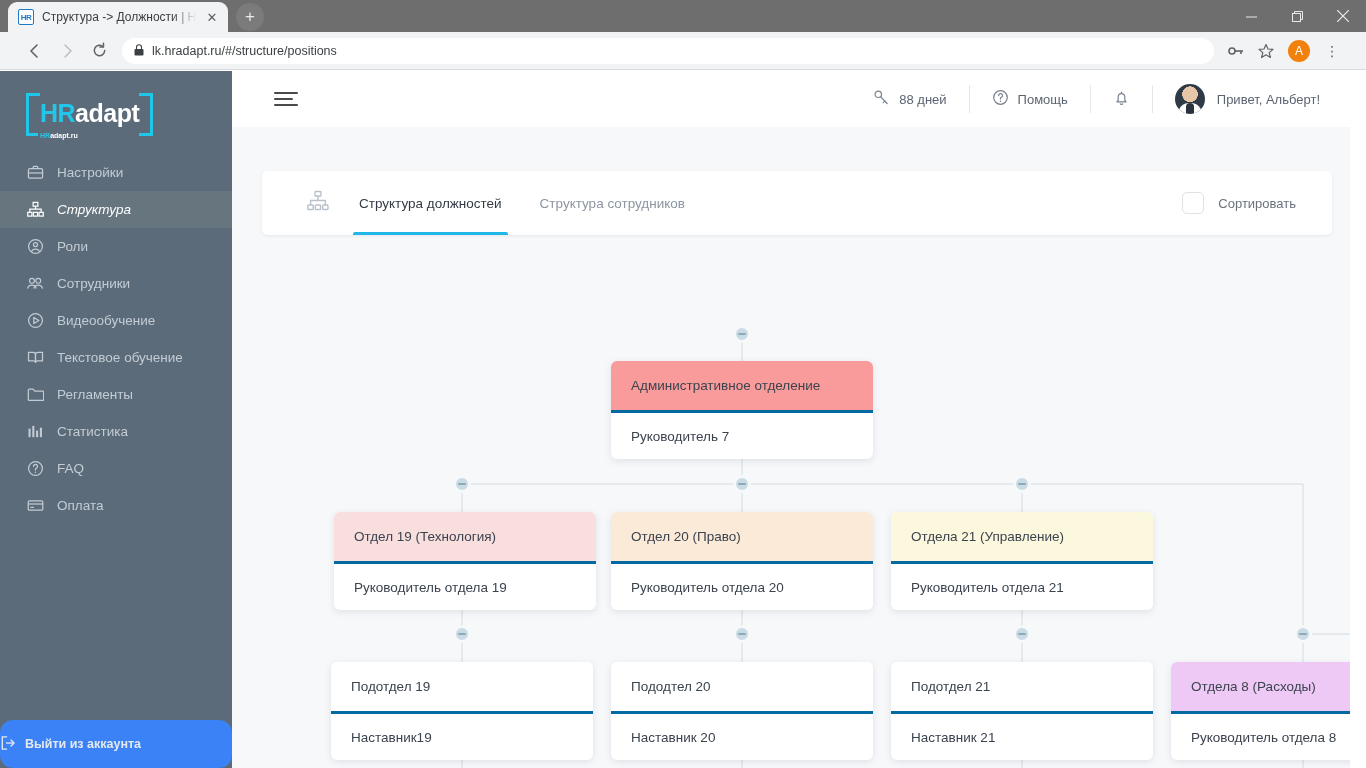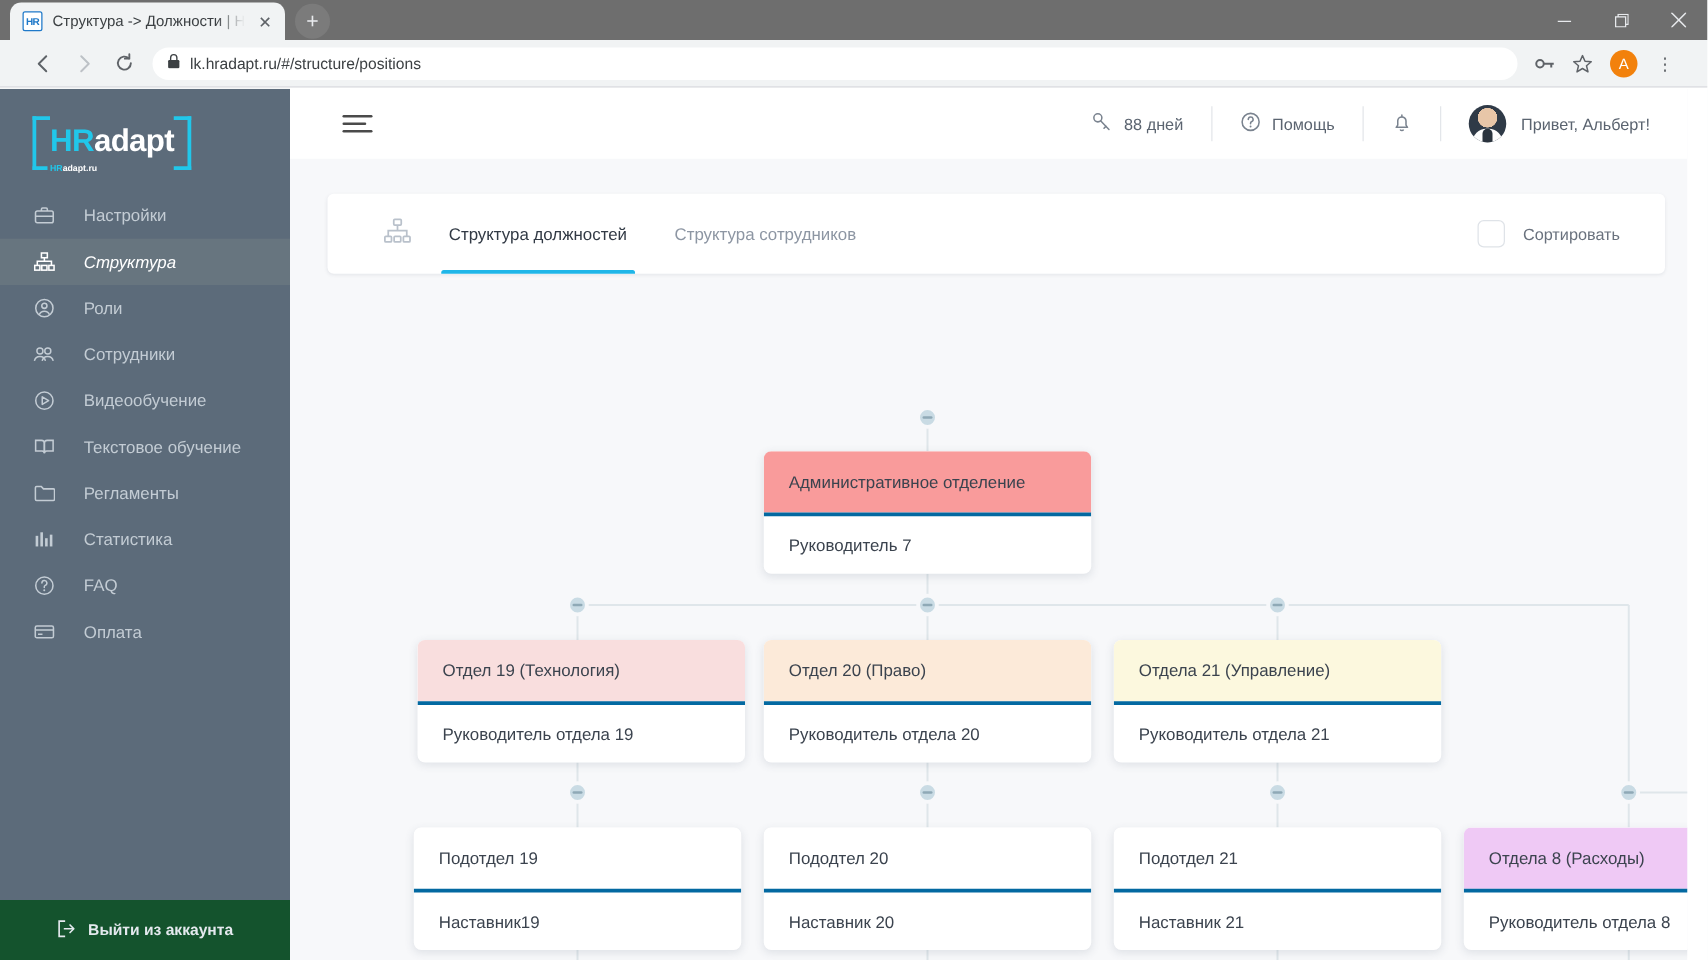--- a/index.html
+++ b/index.html
@@ -126,36 +126,36 @@
   .logo-sub {
     position: absolute; bottom: -3px; left: 12px;
     font-size: 7px; font-weight: bold; z-index: 3;
     background: #5c6b7a; padding: 0 2px;
   }
   .logo-sub .a { color: #21c7ea; }
   .logo-sub .b { color: #ffffff; }
 
   .nav-item {
     height: 37px; display: flex; align-items: center;
-    gap: 23px; padding-left: 26px;
+    gap: 13px; padding-left: 26px;
     color: #c3ccd4; font-size: 13.5px;
   }
   .nav-item.active { background: #67757f; color: #ffffff; font-style: italic; }
   .nav-item .ico {
     width: 18px; height: 18px; flex: 0 0 18px;
     display: flex; align-items: center; justify-content: center;
   }
   .nav-item svg { display: block; }
 
   .logout {
     position: absolute; bottom: 0; left: 0;
     width: 232px; height: 48px;
-    background: #14532d;
-    display: flex; align-items: center; justify-content: center;
-    gap: 9px; color: #e4e9ee; font-size: 12.5px; font-weight: bold;
+    background: #3b82f6;
+    display: flex; align-items: center; justify-content: flex-start;
+    gap: 9px; color: #e4e9ee; font-size: 12.5px; font-weight: bold; border-radius: 13px;
   }
 
   
   .main {
     flex: 1; background: #f7f8fa; position: relative;
     height: 697px; overflow: hidden;
   }
   .topbar {
     height: 56px; background: #ffffff;
     display: flex; align-items: center;
@@ -188,21 +188,21 @@
     content: ""; position: absolute; bottom: 0; left: 3px;
     width: 24px; height: 11px; background: #fdfdfd; border-radius: 12px 12px 0 0;
   }
   .avatar-photo::before {
     content: ""; position: absolute; bottom: 0; left: 11px; z-index: 2;
     width: 8px; height: 11px; background: #2a333d; border-radius: 4px 4px 0 0;
   }
 
   
   .tabs-card {
-    position: absolute; left: 30px; top: 84px;
+    position: absolute; left: 30px; top: 100px;
     width: 1070px; height: 64px;
     background: #ffffff; border-radius: 5px;
     box-shadow: 0 1px 3px rgba(60,72,88,0.10);
     display: flex; align-items: center;
   }
   .struct-icon { margin-left: 45px; margin-right: 24px; }
   .view-tab {
     font-size: 13.5px; color: #8d96a3;
     height: 64px; display: flex; align-items: center;
     padding: 0 6px; margin-right: 26px; position: relative;

